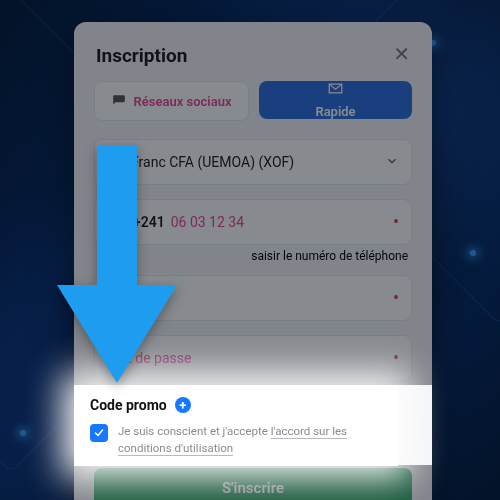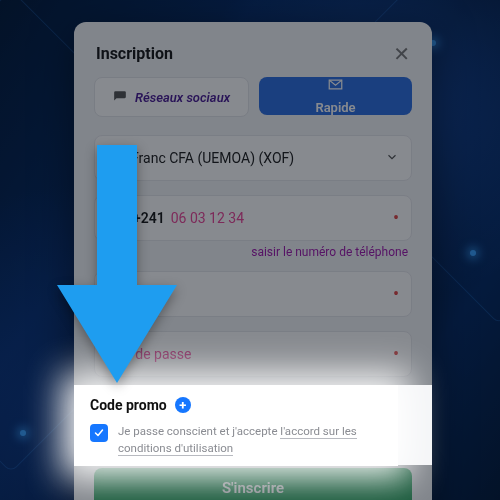--- a/index.html
+++ b/index.html
@@ -6,32 +6,32 @@
   .bg{position:absolute;inset:0;background:
     radial-gradient(circle at 80% 20%, rgba(30,90,200,.6), transparent 35%),
     radial-gradient(circle at 15% 85%, rgba(20,70,170,.55), transparent 40%),
     linear-gradient(125deg,#031a3a 0%,#052a63 30%,#031a3a 55%,#052a63 80%,#031a3a 100%);
   }
   .bg::before,.bg::after{content:"";position:absolute;border:1px solid rgba(60,150,255,.25);border-radius:8px;}
   .bg::before{width:340px;height:340px;left:-160px;top:60px;transform:rotate(45deg);}
   .bg::after{width:300px;height:300px;right:-150px;top:-40px;transform:rotate(45deg);}
   .dot{position:absolute;width:6px;height:6px;border-radius:50%;background:#3aa2ff;box-shadow:0 0 10px 3px rgba(58,162,255,.8);}
   .modal{position:absolute;left:74px;top:22px;width:358px;height:500px;background:#f4f5f7;border-radius:12px 12px 0 0;box-shadow:0 10px 40px rgba(0,0,0,.5);padding:18px 20px 0 20px;box-sizing:border-box;}
-  .title{font-size:16px;font-weight:700;color:#1a1a1a;margin:4px 0 14px 2px;}
+  .title{font-size:19px;font-weight:700;color:#1a1a1a;margin:4px 0 14px 2px;}
   .close{position:absolute;top:22px;right:22px;color:#7a7a7a;font-size:20px;line-height:1;}
   .tabs{display:flex;gap:10px;margin-bottom:18px;}
   .tab{flex:1;height:38px;border-radius:8px;display:flex;align-items:center;justify-content:center;gap:8px;font-size:13px;font-weight:600;}
-  .tab.social{background:#fff;color:#4c1d95;border:1px solid #e5e6ea;font-style:italic;}
+  .tab.social{background:#fff;color:#ec4899;border:1px solid #e5e6ea;}
   .tab.rapid{background:#2f6fe0;color:#fff;flex-direction:column;}
   .row{background:#fff;border:1px solid #e7e8ec;border-radius:8px;height:44px;display:flex;align-items:center;padding:0 12px;margin-bottom:14px;font-size:14px;color:#222;position:relative;}
   .row .chev{margin-left:auto;color:#5a5a5a;}
   .row .flag{width:18px;height:13px;border-radius:2px;margin-right:8px;background:linear-gradient(to bottom,#009e60 33%,#fcd116 33% 66%,#3a75c4 66%);position:relative;}
   .row .req{position:absolute;right:12px;color:#e04848;font-size:18px;line-height:1;}
   .placeholder{color:#ec4899;}
-  .error{color:#a21caf;font-size:12px;text-align:right;margin:-10px 4px 12px 0;}
+  .error{color:#000000;font-size:12px;text-align:right;margin:-10px 4px 12px 0;}
   .prefix{font-weight:600;color:#1a1a1a;margin-right:6px;}
 
   .bright{position:absolute;left:74px;top:385px;width:324px;background:#fff;padding:10px 16px 10px 16px;box-sizing:border-box;box-shadow:0 0 35px 12px rgba(255,255,255,.95);}
   .promo-line{display:flex;align-items:center;gap:8px;margin:2px 0 10px 0;}
   .promo-label{font-size:14px;font-weight:700;color:#111;}
   .plus{width:16px;height:16px;border-radius:50%;background:#1677ff;color:#fff;display:flex;align-items:center;justify-content:center;font-size:13px;font-weight:700;line-height:1;}
   .terms-line{display:flex;align-items:flex-start;gap:10px;font-size:11.5px;color:#8a8c92;line-height:1.45;}
   .chk{flex:none;width:18px;height:18px;border-radius:4px;background:#1677ff;display:flex;align-items:center;justify-content:center;margin-top:1px;}
   .chk svg{width:12px;height:12px;}
   .terms-link{color:#8a8c92;border-bottom:1px solid #b8bac0;}
@@ -128,21 +128,21 @@
     <span class="promo-label">Code promo</span>
     <span class="plus">+</span>
   </div>
   <div class="terms-line">
     <span class="chk">
       <svg viewBox="0 0 24 24">
           <path d="M5 12l5 5 9-11" fill="none" stroke="#fff" stroke-width="3" stroke-linecap="round" stroke-linejoin="round"></path>
         </svg>
     </span>
     <span>
-      <span>Je passe conscient et j'accepte </span><span class="terms-link">l'accord sur les conditions d'utilisation</span>
+      <span>Je suis conscient et j'accepte </span><span class="terms-link">l'accord sur les conditions d'utilisation</span>
     </span>
   </div>
 </div>
 
 <div class="arrow">
   <svg viewBox="0 0 130 240">
     <path d="M45 0 H85 V140 H125 L65 238 L5 140 H45 Z" fill="#1e9df0"></path>
   </svg>
 </div>
 

